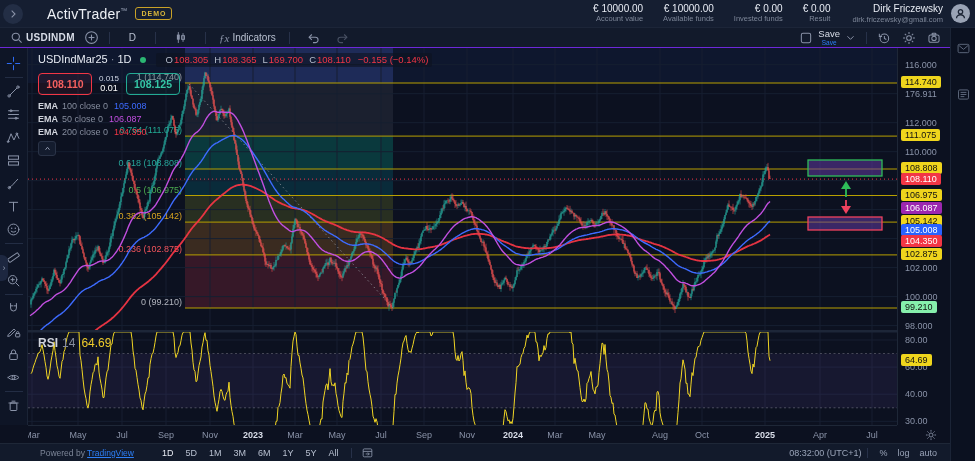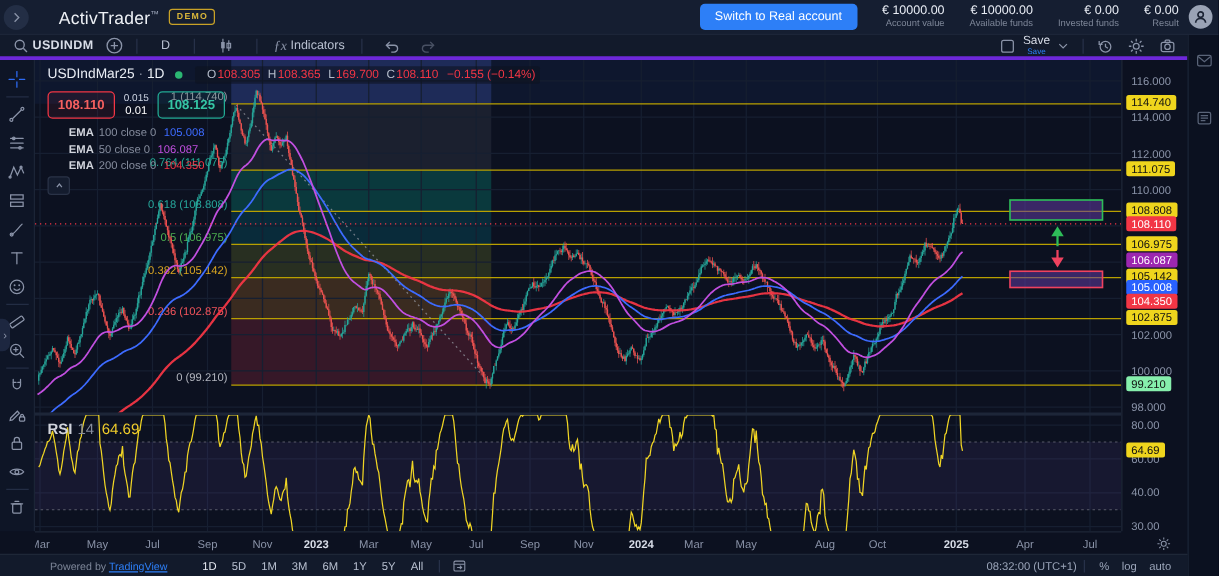--- a/index.html
+++ b/index.html
@@ -13,21 +13,21 @@
   .tb-spacer{flex:1;}
   .switch-btn{background:#2d7ff7;color:#fff;border:none;border-radius:4px;font-size:10px;padding:5px 12px;font-family:inherit;}
   .stat{text-align:right;margin-left:20px;line-height:1.15;}
   .stat .v{font-size:10px;color:#e8ecf4;}
   .stat .l{font-size:7.5px;color:#7d8698;}
   .user{text-align:right;margin-left:22px;line-height:1.2;}
   .user .n{font-size:10px;color:#e8ecf4;}
   .user .e{font-size:7.5px;color:#7d8698;}
   .avatar{width:19px;height:19px;border-radius:50%;background:#9aa3b5;margin:0 5px 0 8px;display:flex;align-items:center;justify-content:center;flex:none;}
   
-  .toolbar{position:absolute;left:0;top:28px;width:950px;height:20px;background:#121a2b;display:flex;align-items:center;border-bottom:3px solid #6d28d9;box-sizing:border-box;color:#b8c0d0;}
+  .toolbar{position:absolute;left:0;top:28px;width:950px;height:20px;background:#121a2b;display:flex;align-items:center;border-bottom:1px solid #6d28d9;box-sizing:border-box;color:#b8c0d0;}
   .toolbar .grp{display:flex;align-items:center;}
   .tdiv{width:1px;height:12px;background:#273149;margin:0 7px;}
   .tb-ico{display:flex;align-items:center;justify-content:center;color:#8a93a8;padding:0 3px;}
   .sym-txt{font-size:10px;font-weight:bold;color:#d8dde8;letter-spacing:.3px;}
   .tf-btn{font-size:10px;color:#b8c0d0;padding:0 4px;}
   .ind-lbl{font-size:10px;margin-left:3px;}
   .fxg{font-style:italic;font-family:"Liberation Serif",serif;font-size:11px;color:#8a93a8;}
   .save-blk{display:flex;flex-direction:column;align-items:center;line-height:1;margin:0 2px;}
   .save-blk .s1{font-size:9.5px;color:#d8dde8;}
   .save-blk .s2{font-size:6.5px;color:#2d7ff7;margin-top:1px;}
@@ -51,21 +51,21 @@
   .lg-ohlc .k{color:#b6bdcc;margin-left:6px;}
   .lg-ohlc .v{color:#f23645;margin-left:1px;}
   .lg-ohlc .chg{color:#f23645;margin-left:7px;}
   .quote-row{display:flex;align-items:center;margin-top:6px;}
   .q-sell{border:1px solid #f23645;color:#f5605f;background:rgba(242,54,69,.07);}
   .q-buy{border:1px solid #22ab94;color:#35c6a5;background:rgba(34,171,148,.07);}
   .q-btn{min-width:44px;text-align:center;font-size:10.5px;font-weight:bold;padding:5px 4px;border-radius:4px;}
   .q-spread{width:34px;text-align:center;line-height:1.15;}
   .q-spread .a{font-size:8px;color:#cfd6e4;}
   .q-spread .b{font-size:9px;color:#fff;}
-  .ema-rows{margin-top:7px;margin-left:17px;}
+  .ema-rows{margin-top:7px;}
   .ema-row{display:flex;align-items:center;font-size:9px;margin-bottom:4px;white-space:nowrap;}
   .ema-row .nm{color:#d1d4dc;font-weight:bold;margin-right:4px;}
   .ema-row .pr{color:#868d9e;margin-right:6px;}
   .pane-collapse{width:16px;height:13px;background:#141c2e;border:1px solid #2a3347;border-radius:3px;color:#8a93a8;display:flex;align-items:center;justify-content:center;font-size:8px;margin-top:2px;}
   .rsi-legend{position:absolute;left:38px;top:336px;z-index:5;font-size:12px;display:flex;align-items:center;}
   .rsi-legend .nm{color:#d1d4dc;font-weight:bold;}
   .rsi-legend .pr{color:#868d9e;margin-left:4px;}
   .rsi-legend .vl{color:#f0cd2b;margin-left:6px;}
   
   .price-scale{position:absolute;left:897px;top:48px;width:53px;height:377px;border-left:1px solid #1e2737;box-sizing:border-box;font-size:9px;color:#8a93a8;padding-left:16px;}
@@ -96,39 +96,42 @@
 
   <header class="topbar">
     <div class="collapse-circle">
       <svg class="ic" width="12" height="12" viewBox="0 0 18 18" fill="none" stroke="currentColor" stroke-width="1.6">
           <polyline points="7,4 12,9 7,14"></polyline>
         </svg>
     </div>
     <div class="logo"><span>ActivTrader</span><sup>™</sup></div>
     <div class="demo-badge">DEMO</div>
     <div class="tb-spacer"></div>
-    <button class="switch-btn">Switch to Real account</button>
     <div id="stats-wrap" style="display:flex">
         <div class="stat">
           <div class="v">€ 10000.00</div>
           <div class="l">Account value</div>
         </div>
         <div class="stat">
           <div class="v">€ 10000.00</div>
           <div class="l">Available funds</div>
         </div>
         <div class="stat">
           <div class="v">€ 0.00</div>
           <div class="l">Invested funds</div>
         </div>
         <div class="stat">
           <div class="v">€ 0.00</div>
           <div class="l">Result</div>
         </div>
       </div>
+    <div class="user">
+      <div class="n">Dirk Friczewsky</div>
+      <div class="e">dirk.friczewsky@gmail.com</div>
+    </div>
     <div class="avatar">
       <svg class="ic" width="13" height="13" viewBox="0 0 18 18" fill="none" stroke="#1c2435" stroke-width="1.8">
           <circle cx="9" cy="6.5" r="3"></circle>
           <path d="M3.5 15.5 a5.5 4.8 0 0 1 11 0"></path>
         </svg>
     </div>
   </header>
 
   <div class="toolbar">
     <div class="grp" style="margin-left:7px">
@@ -486,21 +489,21 @@
   </div>
 
   <div class="rsi-legend">
     <span class="nm">RSI</span>
     <span class="pr">14</span>
     <span class="vl">64.69</span>
   </div>
 
   <div class="price-scale" id="price-scale">
       <div class="ps-tick" style="top: 11.7426px;">116.000</div>
-      <div class="ps-tick" style="top: 40.7226px;">114.000</div>
+      <div class="ps-tick" style="top: 40.7226px;">176.911</div>
       <div class="ps-tick" style="top: 69.7026px;">112.000</div>
       <div class="ps-tick" style="top: 98.6826px;">110.000</div>
       <div class="ps-tick" style="top: 214.603px;">102.000</div>
       <div class="ps-tick" style="top: 243.583px;">100.000</div>
       <div class="ps-tick" style="top: 272.563px;">98.000</div>
       <div class="ps-tick" style="top: 287px;">80.00</div>
       <div class="ps-tick" style="top: 314.1px;">60.00</div>
       <div class="ps-tick" style="top: 341.2px;">40.00</div>
       <div class="ps-tick" style="top: 368.3px;">30.00</div>
       <div class="ps-marker" style="top: 28px; background: rgb(239, 213, 29); color: rgb(17, 17, 17);">114.740</div>

